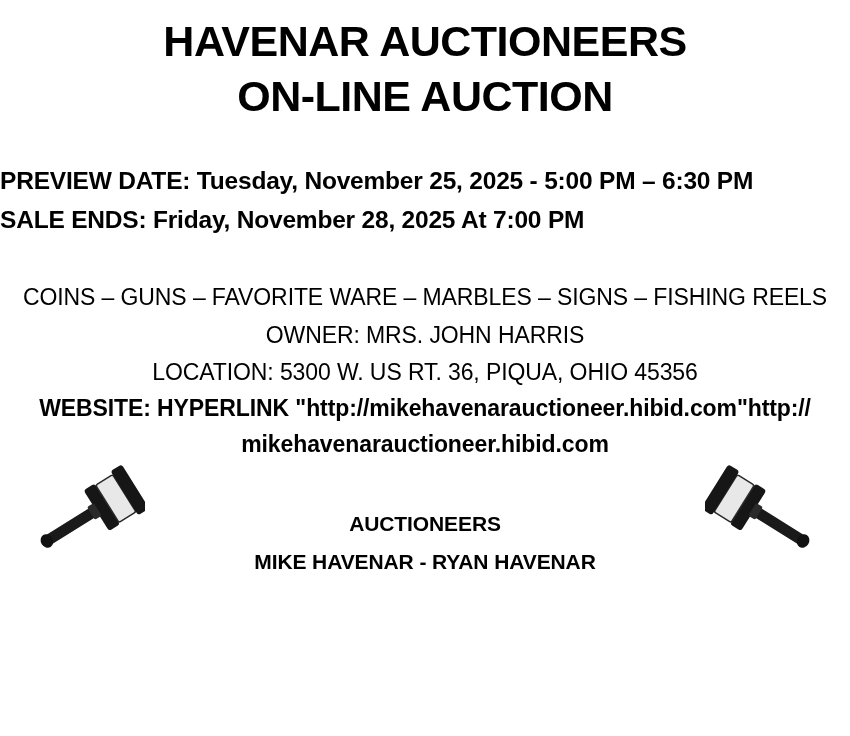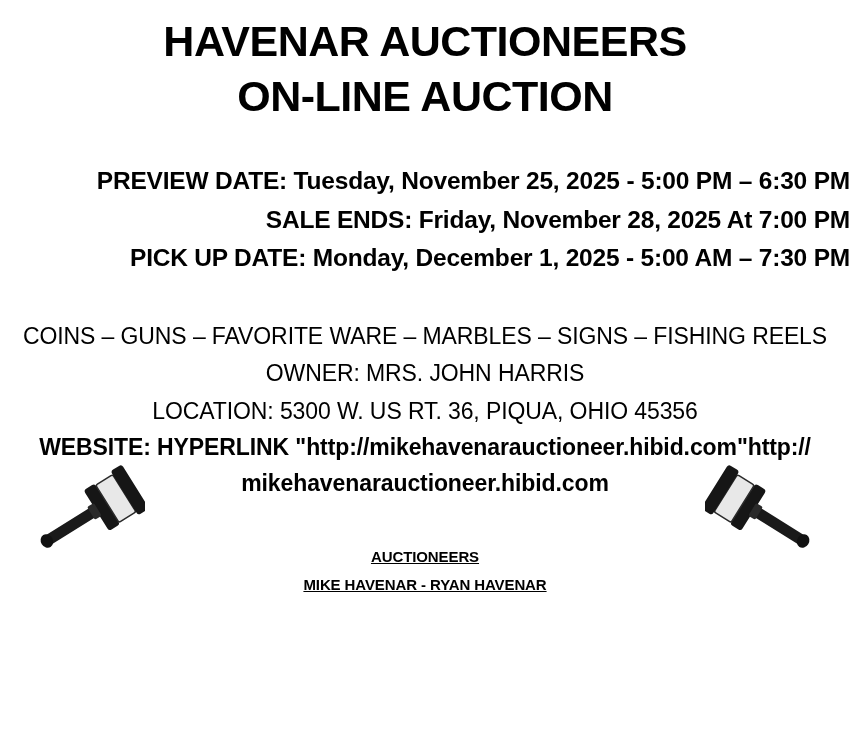--- a/index.html
+++ b/index.html
@@ -30,21 +30,21 @@
     line-height: 1.28;
     padding-top: 14px;
   }
   .headline .line2 {
     display: block;
   }
 
   
   .dates {
     margin-top: 38px;
-    text-align: right;
+    text-align: left;
     font-weight: bold;
     font-size: 24.5px;
     line-height: 1.58;
     letter-spacing: -0.2px;
   }
   .dates .row {
     display: block;
     white-space: nowrap;
   }
 
@@ -62,26 +62,25 @@
   .details .row.wrapline {
     line-height: 1.55;
     font-weight: bold;
   }
 
   
   .footer {
     margin-top: 42px;
     text-align: center;
     font-weight: bold;
-    font-size: 15px;
+    font-size: 21px;
     line-height: 1.85;
     letter-spacing: -0.1px;
     position: relative;
     z-index: 2;
-    text-decoration: underline;
   }
   .footer .row {
     display: block;
   }
 
   
   .gavel {
     position: absolute;
     width: 120px;
     height: 130px;
@@ -102,21 +101,20 @@
 <div class="page">
 
   <div class="headline">
     <span class="line1">HAVENAR AUCTIONEERS</span>
     <span class="line2">ON-LINE AUCTION</span>
   </div>
 
   <div class="dates">
     <span class="row">PREVIEW DATE:  Tuesday, November 25, 2025 - 5:00 PM – 6:30 PM</span>
     <span class="row">SALE ENDS:  Friday, November 28, 2025 At 7:00 PM</span>
-    <span class="row">PICK UP DATE: Monday, December 1, 2025 - 5:00 AM – 7:30 PM</span>
   </div>
 
   <div class="details">
     <span class="row">COINS – GUNS – FAVORITE WARE – MARBLES – SIGNS – FISHING REELS</span>
     <span class="row">OWNER:  MRS. JOHN HARRIS</span>
     <span class="row">LOCATION:  5300 W. US RT. 36, PIQUA, OHIO  45356</span>
     <span class="row wrapline">WEBSITE:  HYPERLINK "http://mikehavenarauctioneer.hibid.com"http://</span>
     <span class="row wrapline">mikehavenarauctioneer.hibid.com</span>
   </div>
 

